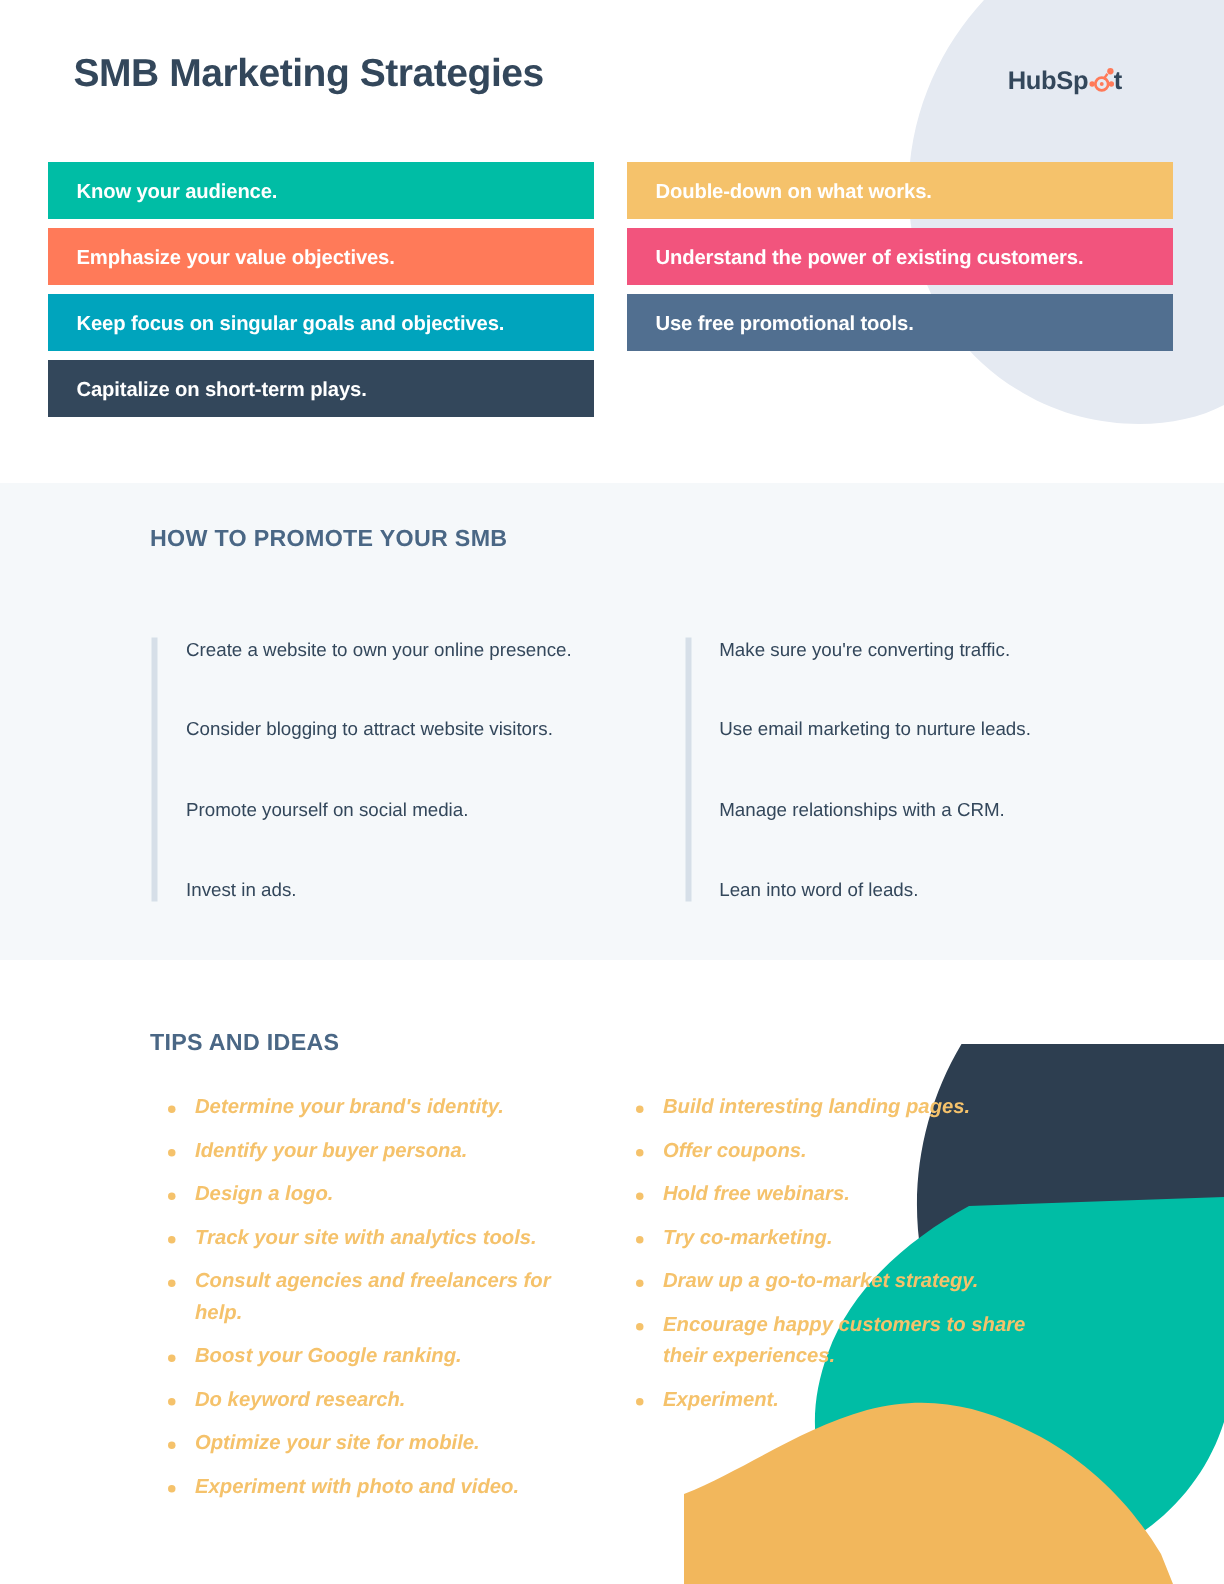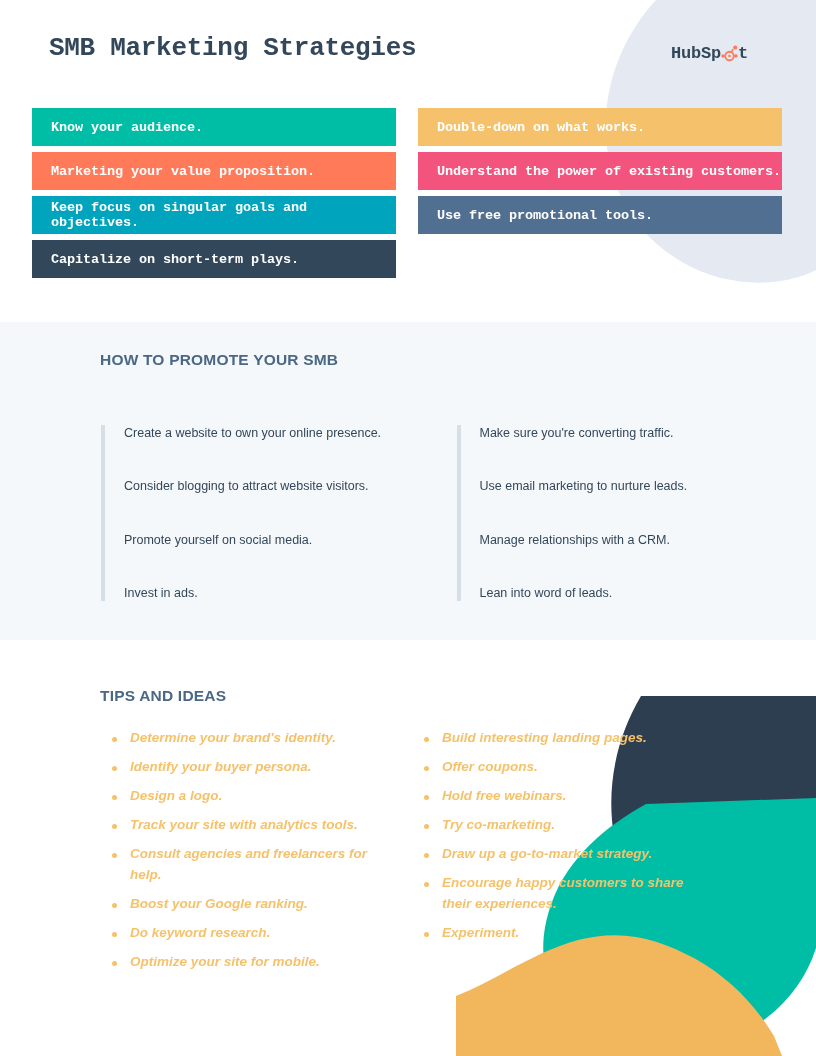--- a/index.html
+++ b/index.html
@@ -21,21 +21,20 @@
   .blob-layer { position:absolute; inset:0; pointer-events:none; }
   .blob-svg { position:absolute; display:block; }
   #blob-top-right { top:0; right:0; }
   #blob-bottom-right { bottom:0; right:0; }
 
   
   .hero {
     position:absolute; left:0; top:0;
     width:816px; height:322px;
     z-index:3;
-    font-family:Liberation Mono, monospace;
   }
   .hero-title {
     position:absolute; left:49px; top:33px;
     font-size:26px; font-weight:bold;
     letter-spacing:-0.3px;
     color:#33475B;
     white-space:nowrap;
   }
   .logo {
     position:absolute; right:68px; top:42px;
@@ -169,21 +168,21 @@
         <line x1="24.6" y1="12.4" x2="19.4" y2="19.6" stroke="#FF7A59" stroke-width="3.2"></line>
         <circle cx="4.2" cy="26" r="3.6" fill="#FF7A59"></circle>
         <circle cx="29.8" cy="26" r="3.6" fill="#FF7A59"></circle>
       </svg>
       <span class="logo-text">t</span>
     </div>
 
     <div class="bars">
       <div class="bars-col">
         <div class="bar" style="background:#00BDA5">Know your audience.</div>
-        <div class="bar" style="background:#FF7A59">Marketing your value proposition.</div>
+        <div class="bar" style="background:#FF7A59">Emphasize your value objectives.</div>
         <div class="bar" style="background:#00A4BD">Keep focus on singular goals and objectives.</div>
         <div class="bar" style="background:#33475B">Capitalize on short-term plays.</div>
       </div>
       <div class="bars-col">
         <div class="bar" style="background:#F5C26B">Double-down on what works.</div>
         <div class="bar" style="background:#F2547D">Understand the power of existing customers.</div>
         <div class="bar" style="background:#516F90">Use free promotional tools.</div>
       </div>
     </div>
   </section>
@@ -212,20 +211,21 @@
   <div class="tips-cols">
     <ul class="tips-list tips-col">
       <li class="tips-item">Determine your brand's identity.</li>
       <li class="tips-item">Identify your buyer persona.</li>
       <li class="tips-item">Design a logo.</li>
       <li class="tips-item">Track your site with analytics tools.</li>
       <li class="tips-item">Consult agencies and freelancers for help.</li>
       <li class="tips-item">Boost your Google ranking.</li>
       <li class="tips-item">Do keyword research.</li>
       <li class="tips-item">Optimize your site for mobile.</li>
+      <li class="tips-item">Experiment with photo and video.</li>
     </ul>
     <ul class="tips-list tips-col">
       <li class="tips-item">Build interesting landing pages.</li>
       <li class="tips-item">Offer coupons.</li>
       <li class="tips-item">Hold free webinars.</li>
       <li class="tips-item">Try co-marketing.</li>
       <li class="tips-item">Draw up a go-to-market strategy.</li>
       <li class="tips-item">Encourage happy customers to share their experiences.</li>
       <li class="tips-item">Experiment.</li>
     </ul>

